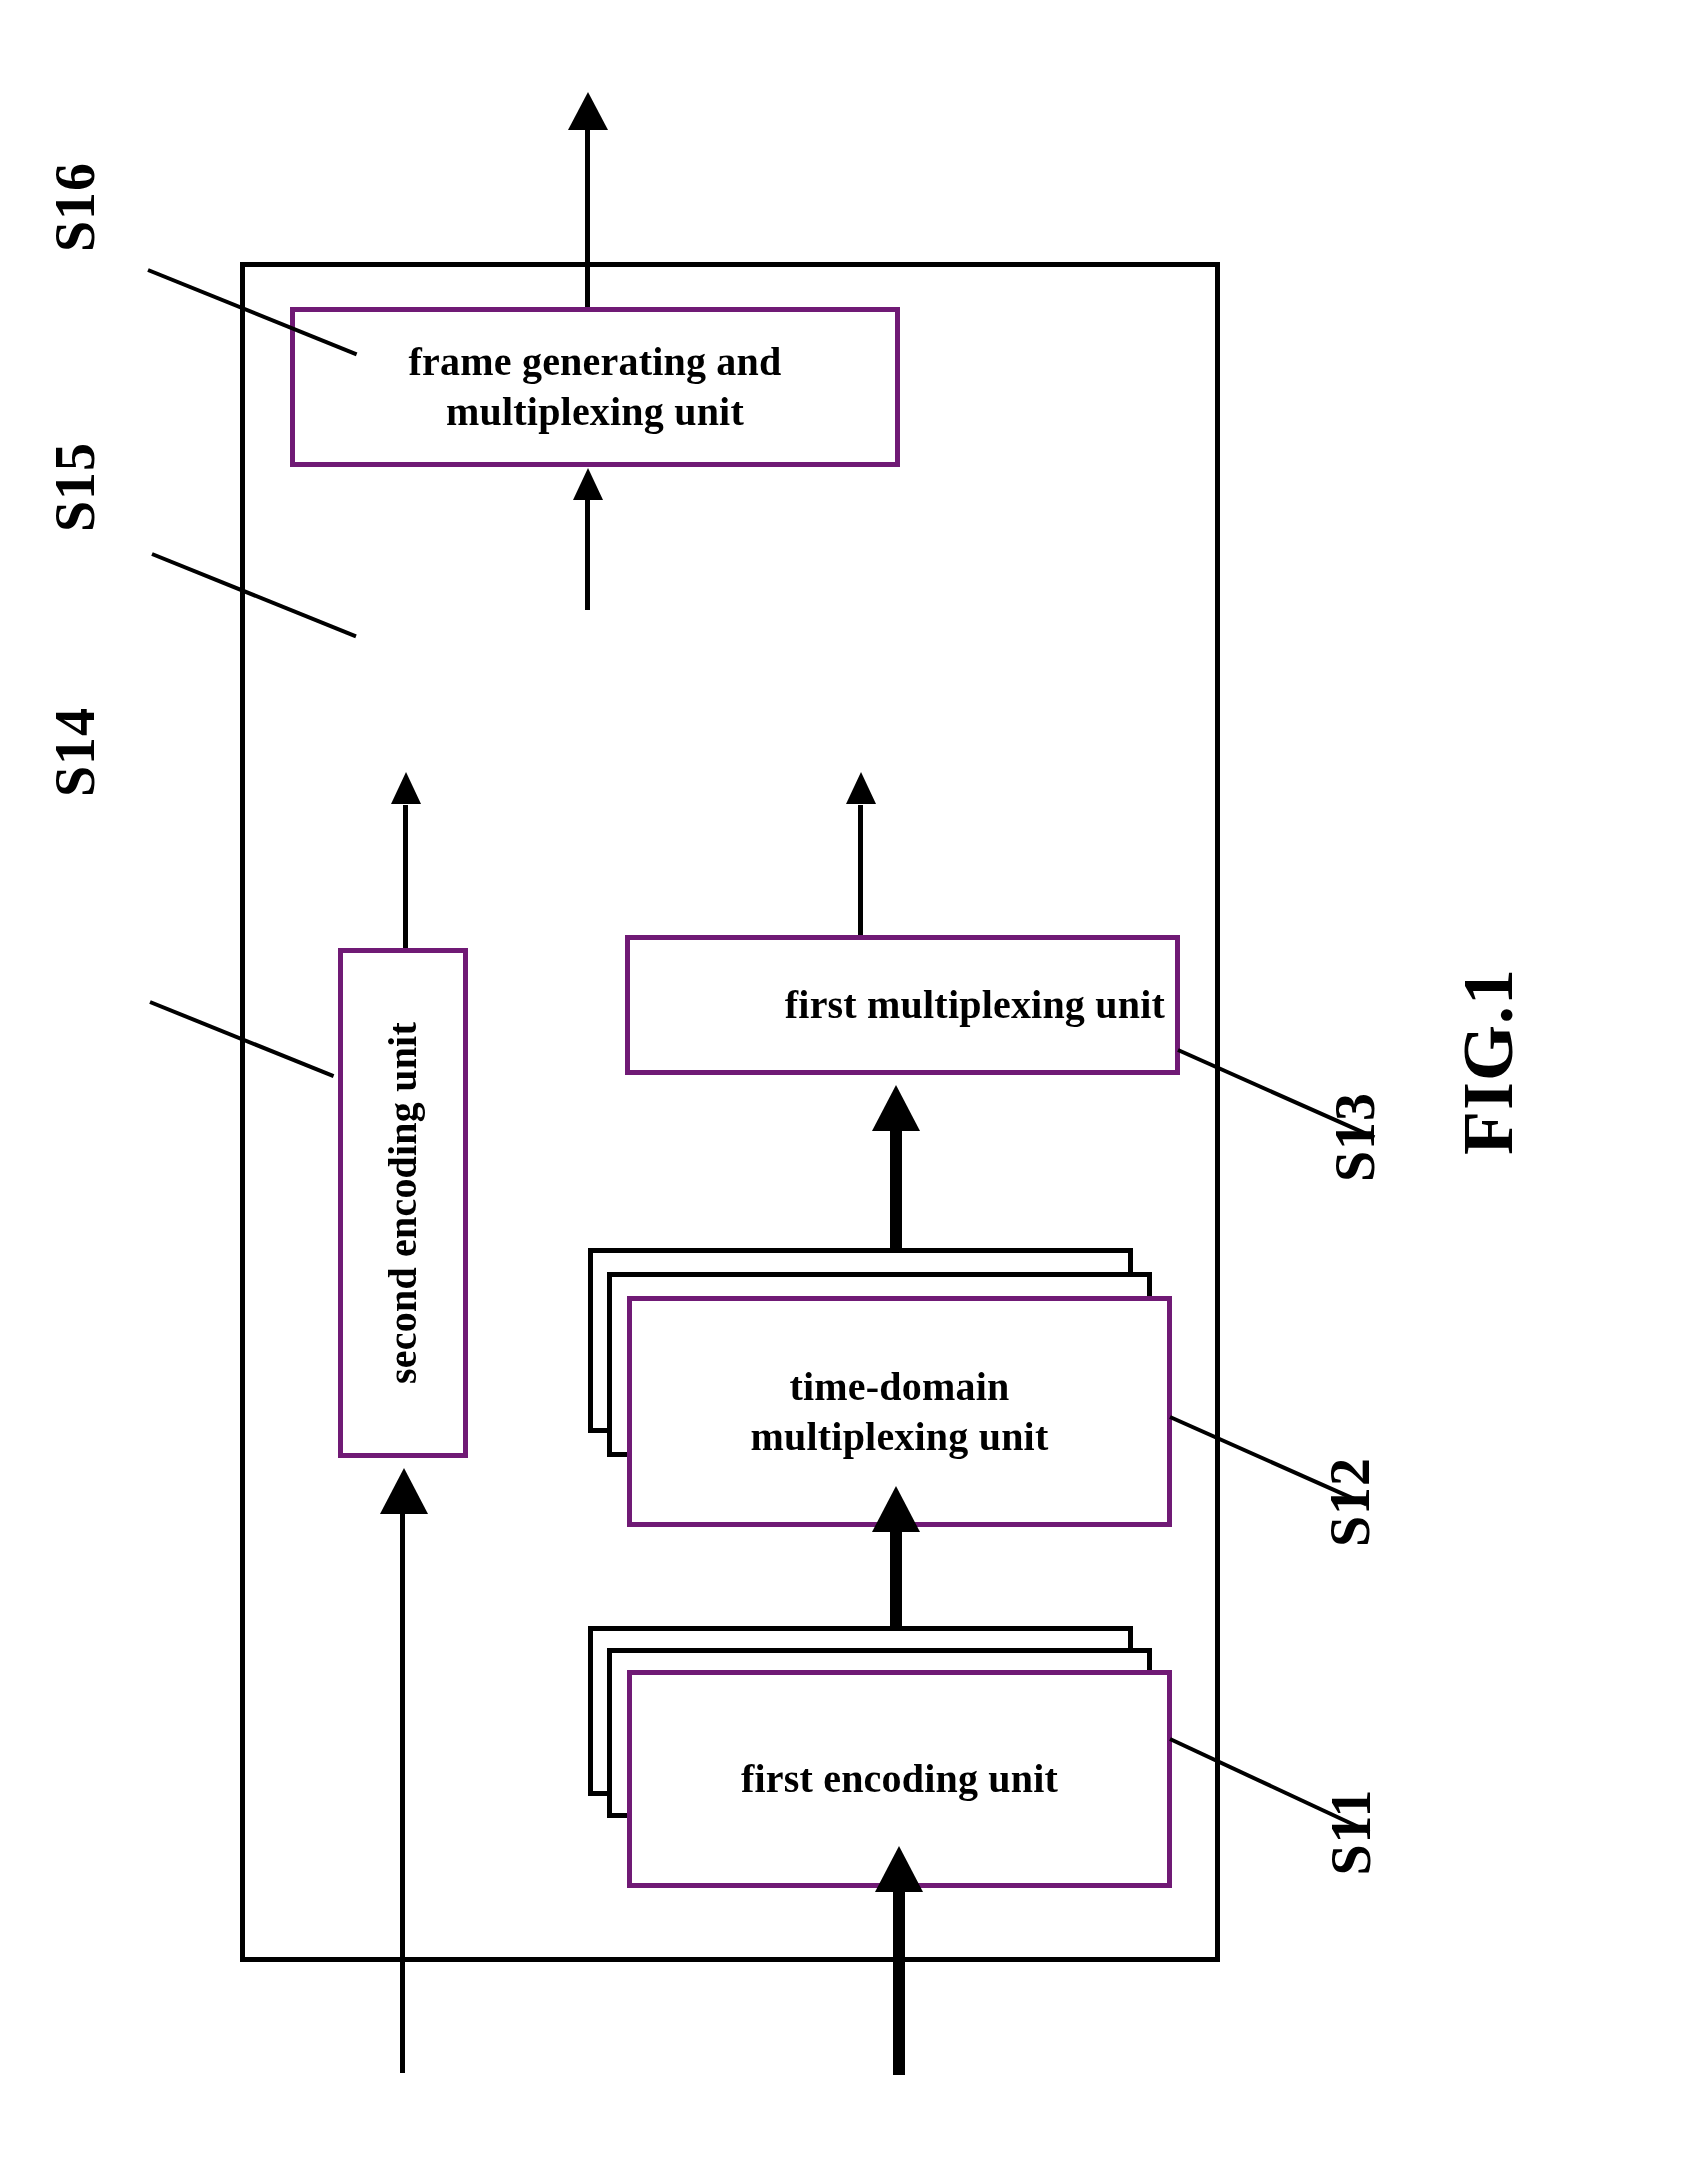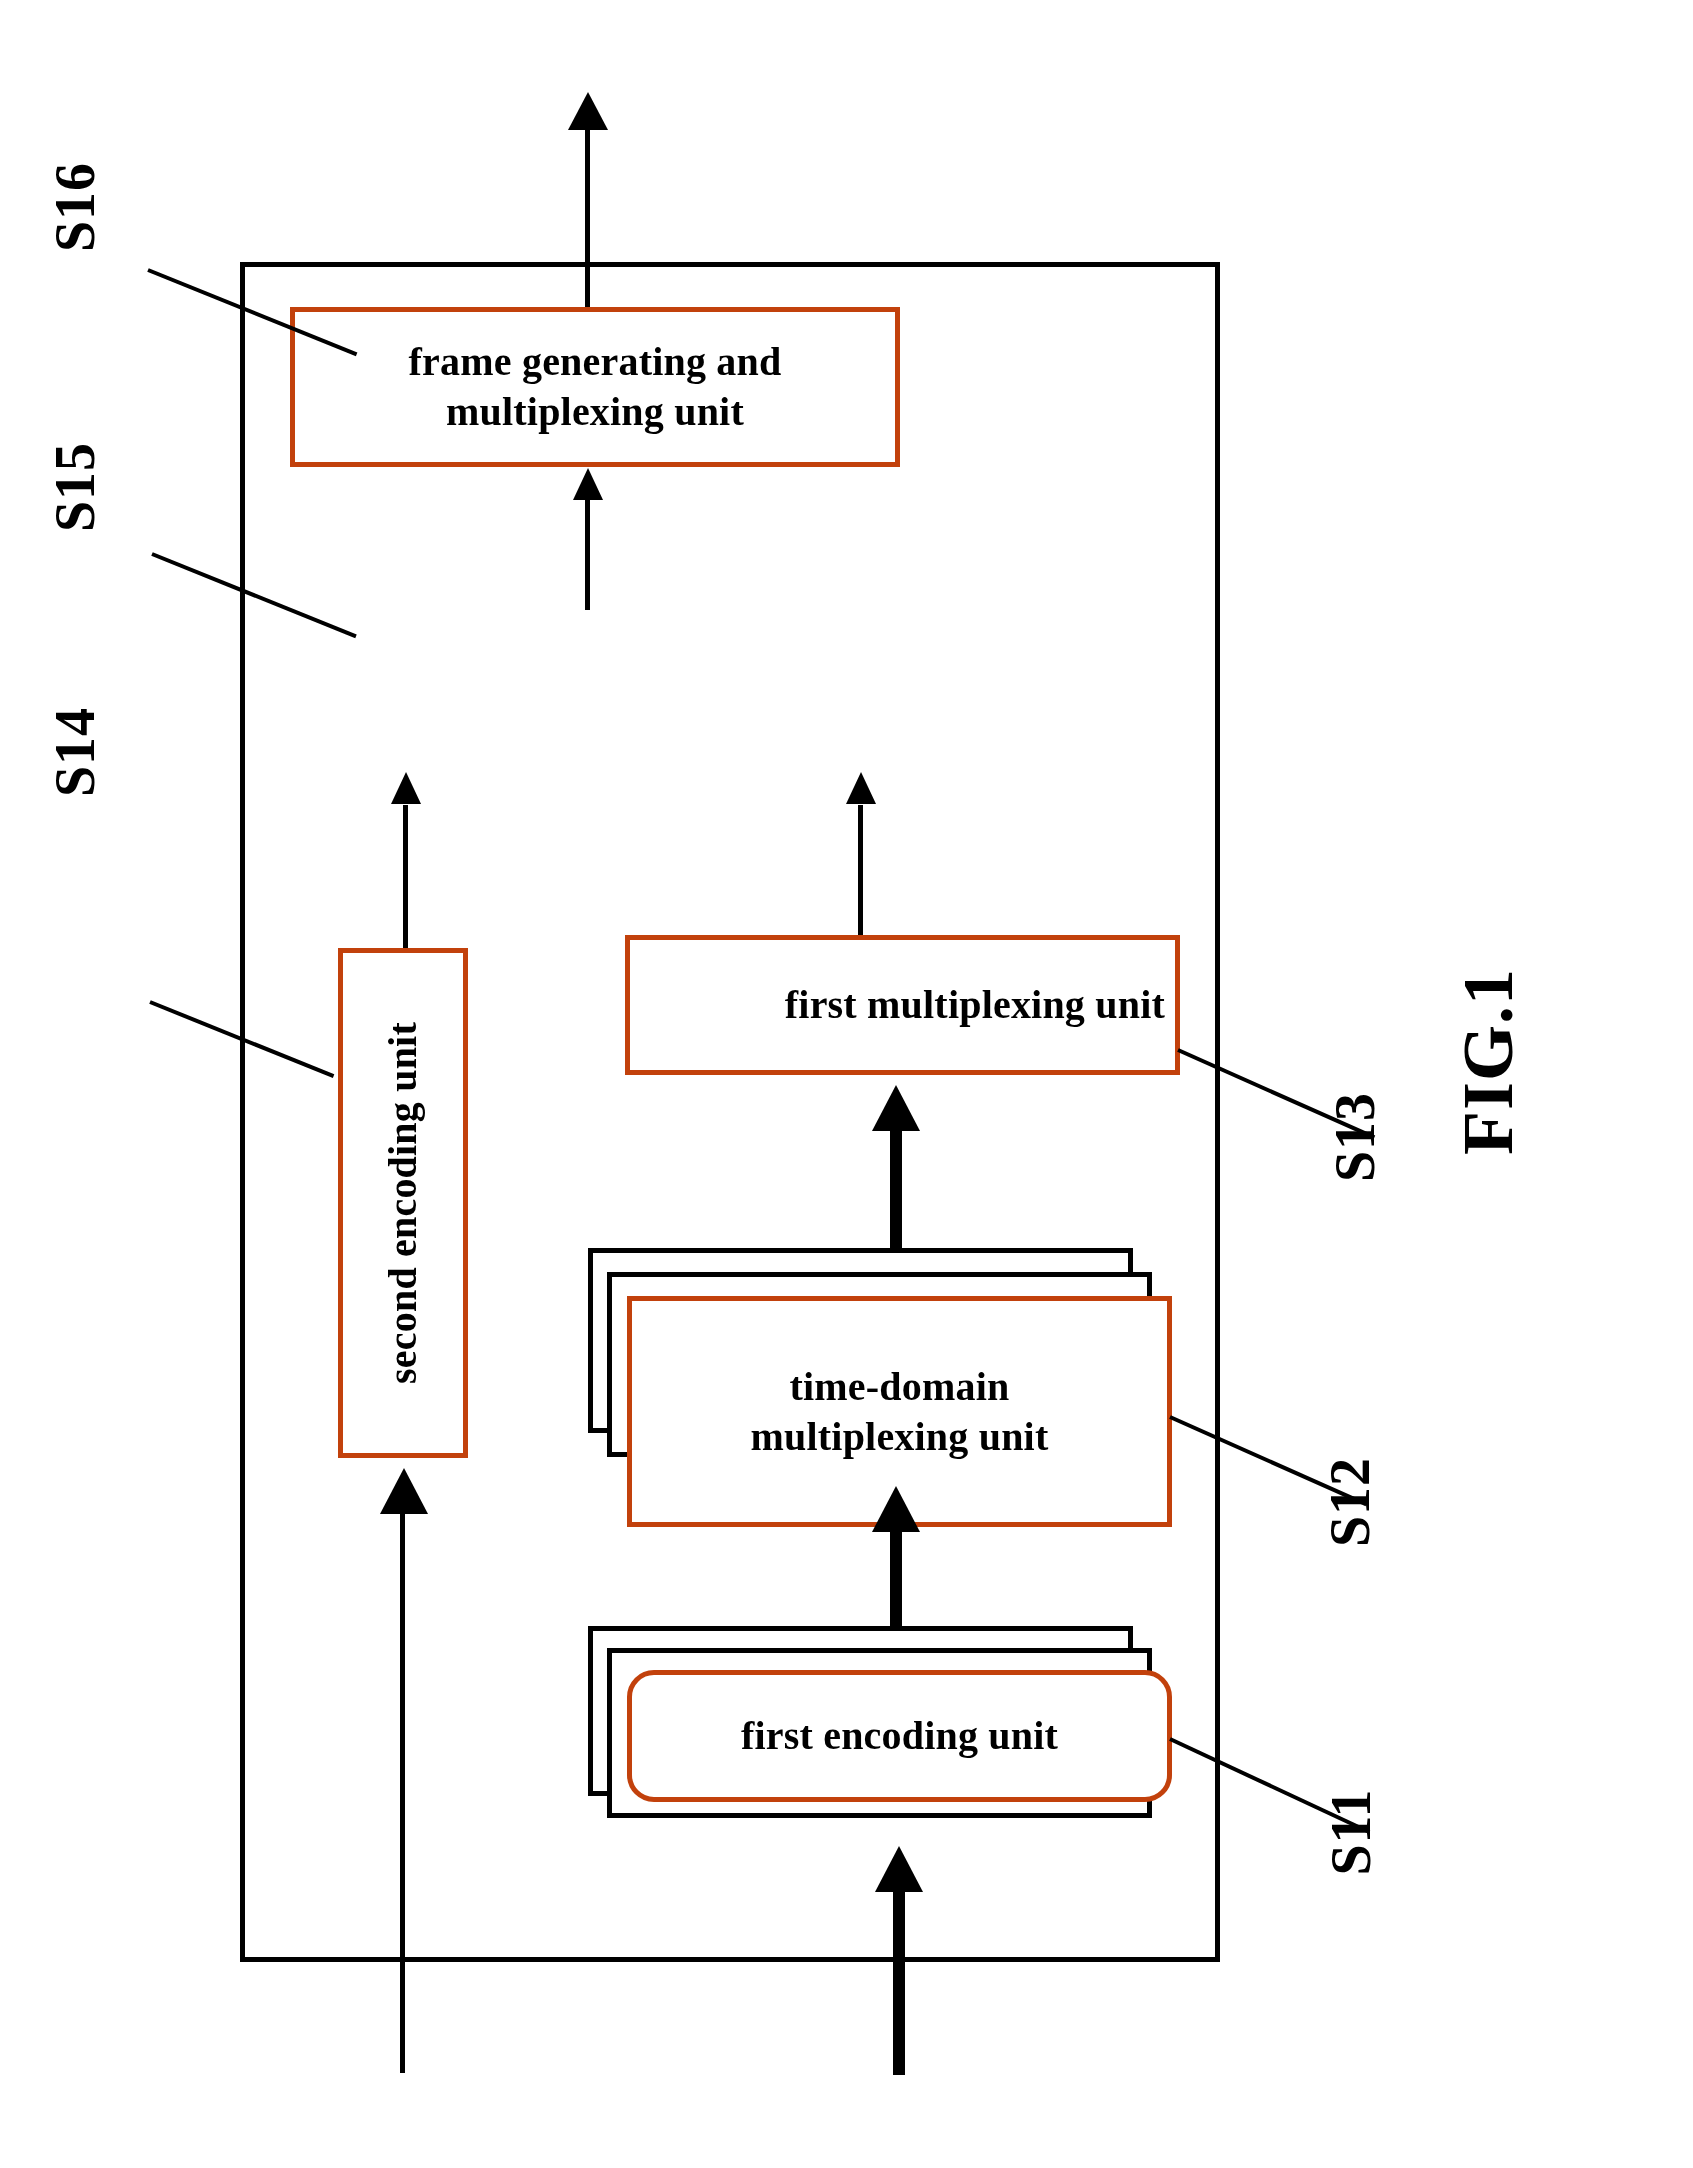--- a/index.html
+++ b/index.html
@@ -7,21 +7,21 @@
        font-family:"Liberation Serif","DejaVu Serif",serif;color:#000;}
 
   .canvas{position:absolute;left:0;top:0;width:1693px;height:2168px;}
 
   
   .rot90{ transform:rotate(-90deg); transform-origin:center center; }
 
   
   .box{
     position:absolute;
-    border:5px solid #c2410c;
+    border:5px solid #701a75;
     background:#fff;
     box-sizing:border-box;
     display:flex;
     align-items:center;
     justify-content:center;
     text-align:center;
     font-weight:bold;
     line-height:1.25;
     letter-spacing:0.2px;
   }
@@ -123,21 +123,21 @@
       <span>time-domain</span><br>
       <span>multiplexing unit</span>
     </div>
   </div>
 
   <div class="vline" style="left:890px; top:1530px; height:100px; width:12px;"></div>
   <div class="arrowhead fat" style="left:872px; top:1486px;"></div>
 
   <div class="ghost" style="left:588px; top:1626px; width:545px; height:170px;"></div>
   <div class="ghost" style="left:607px; top:1648px; width:545px; height:170px;"></div>
-  <div class="box" style="left:627px; top:1670px; width:545px; height:132px; font-size:40px;border-radius:27px;">
+  <div class="box" style="left:627px; top:1670px; width:545px; height:218px; font-size:40px;">
     <div style="padding:0 10px;">first encoding unit</div>
   </div>
 
   <div class="vline" style="left:893px; top:1890px; height:185px; width:12px;"></div>
   <div class="arrowhead fat" style="left:875px; top:1846px;"></div>
 
   <div class="leader" style="left:148px; top:268px; width:225px; transform:rotate(22deg);"></div>
   <div class="slabel rot90" style="left:30px; top:175px; transform-origin:center center;">S16</div>
 
   <div class="leader" style="left:152px; top:552px; width:220px; transform:rotate(22deg);"></div>

